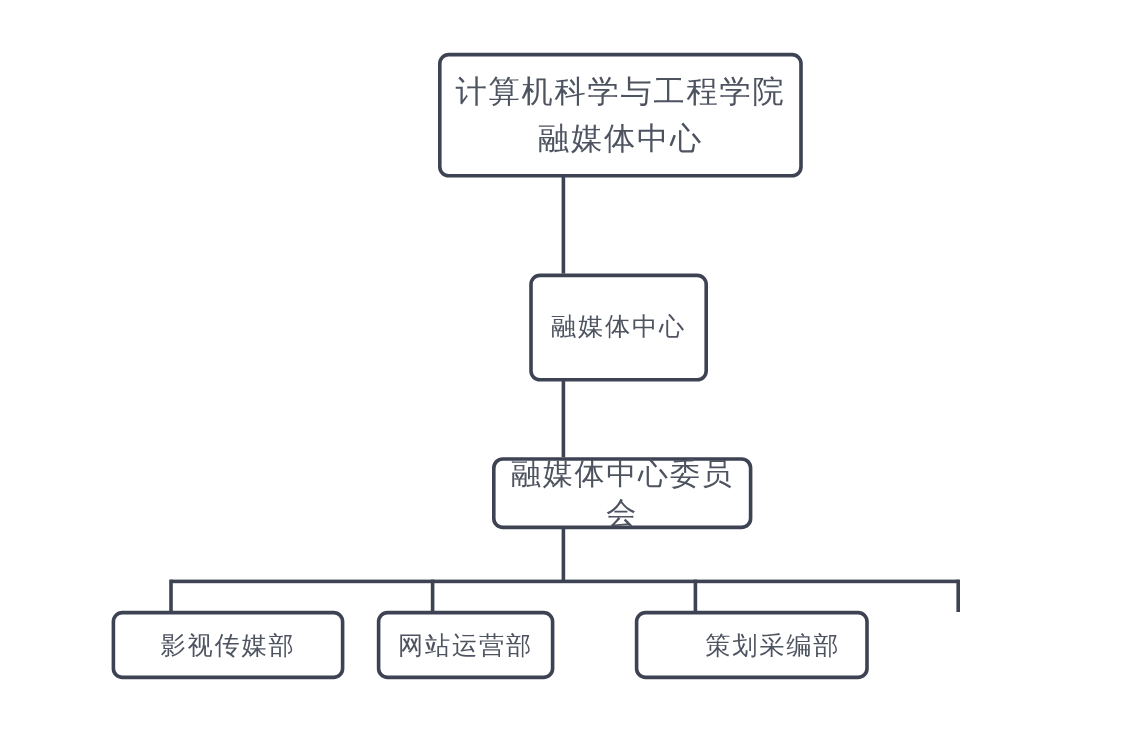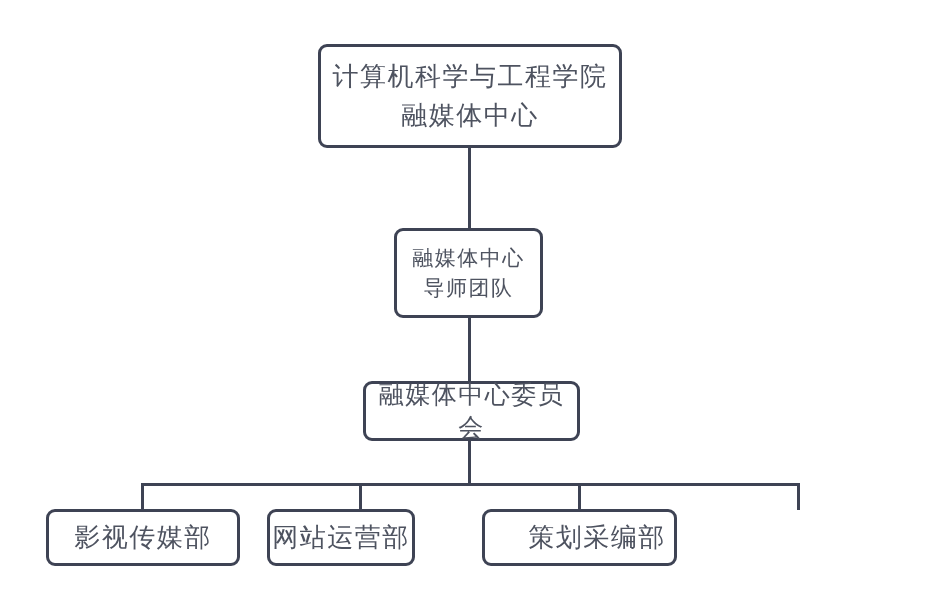--- a/index.html
+++ b/index.html
@@ -21,25 +21,26 @@
     border:3px solid var(--line);
     border-radius:9px;
     background:var(--bg);
     color:var(--text);
     display:flex;
     flex-direction:column;
     align-items:center;
     justify-content:center;
     text-align:center;
     letter-spacing:1.5px;
+    margin-left:47px;
   }
   .node-root{left:318px;top:44px;width:304px;height:104px;font-size:26px;line-height:39px;}
   .node-mentor{left:394px;top:228px;width:149px;height:90px;font-size:21px;line-height:30px;}
   .node-committee{left:363px;top:381px;width:217px;height:60px;font-size:25px;}
-  .node-dept{top:509px;height:57px;font-size:26px;}
+  .node-dept{top:509px;height:57px;font-size:21px;}
   .dept-0{left:46px;width:194px;}
   .dept-1{left:267px;width:148px;}
   .dept-2{left:482px;width:195px;padding-left:35px;}
   .dept-3{left:700px;width:197px;}
   .conn{position:absolute;background:var(--line);}
   .conn-v{width:3px;}
   .conn-h{height:3px;}
   .v-root-mentor{left:468px;top:147px;height:81px;}
   .v-mentor-committee{left:468px;top:317px;height:64px;}
   .v-committee-branch{left:468px;top:440px;height:45px;}
@@ -63,21 +64,20 @@
   <div class="conn conn-v drop-2"></div>
   <div class="conn conn-v drop-3"></div>
 
   <div class="node node-root">
     <div>计算机科学与工程学院</div>
     <div>融媒体中心</div>
   </div>
 
   <div class="node node-mentor">
     <div>融媒体中心</div>
-    <div>导师团队</div>
   </div>
 
   <div class="node node-committee">
     <div>融媒体中心委员会</div>
   </div>
 
   <div class="node node-dept dept-0">
     <div>影视传媒部</div>
   </div>
   <div class="node node-dept dept-1">

